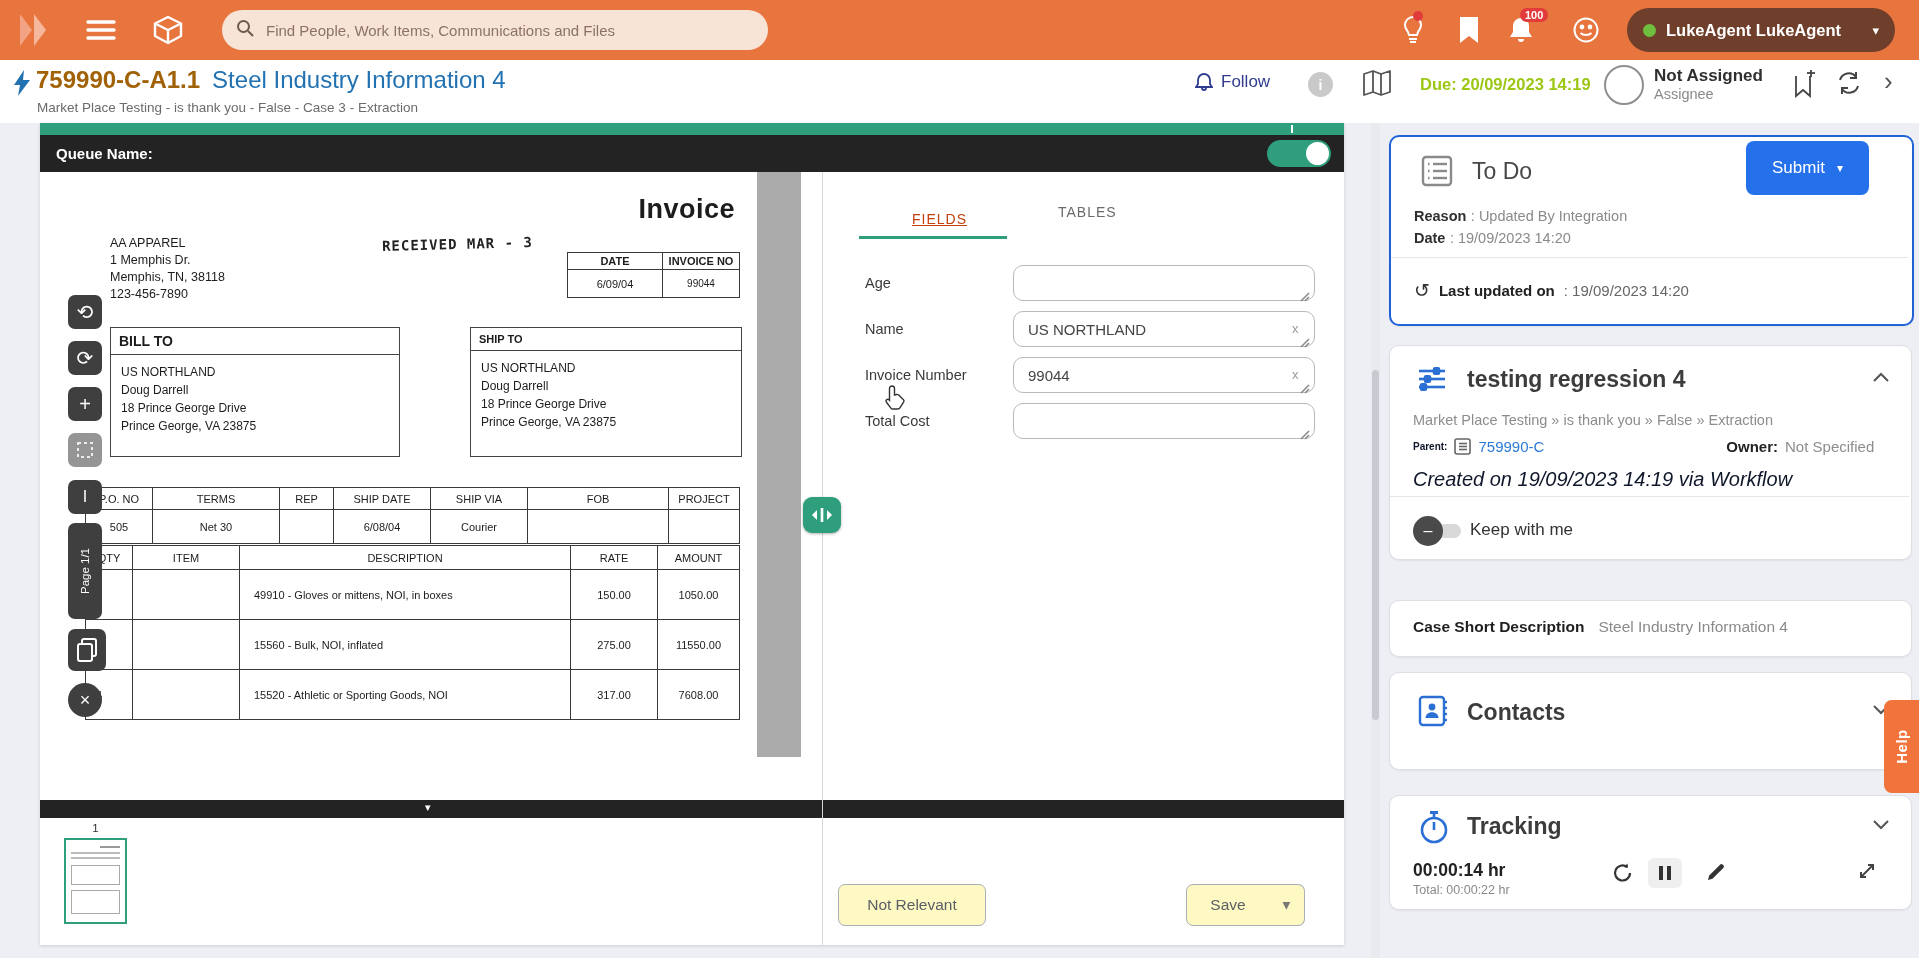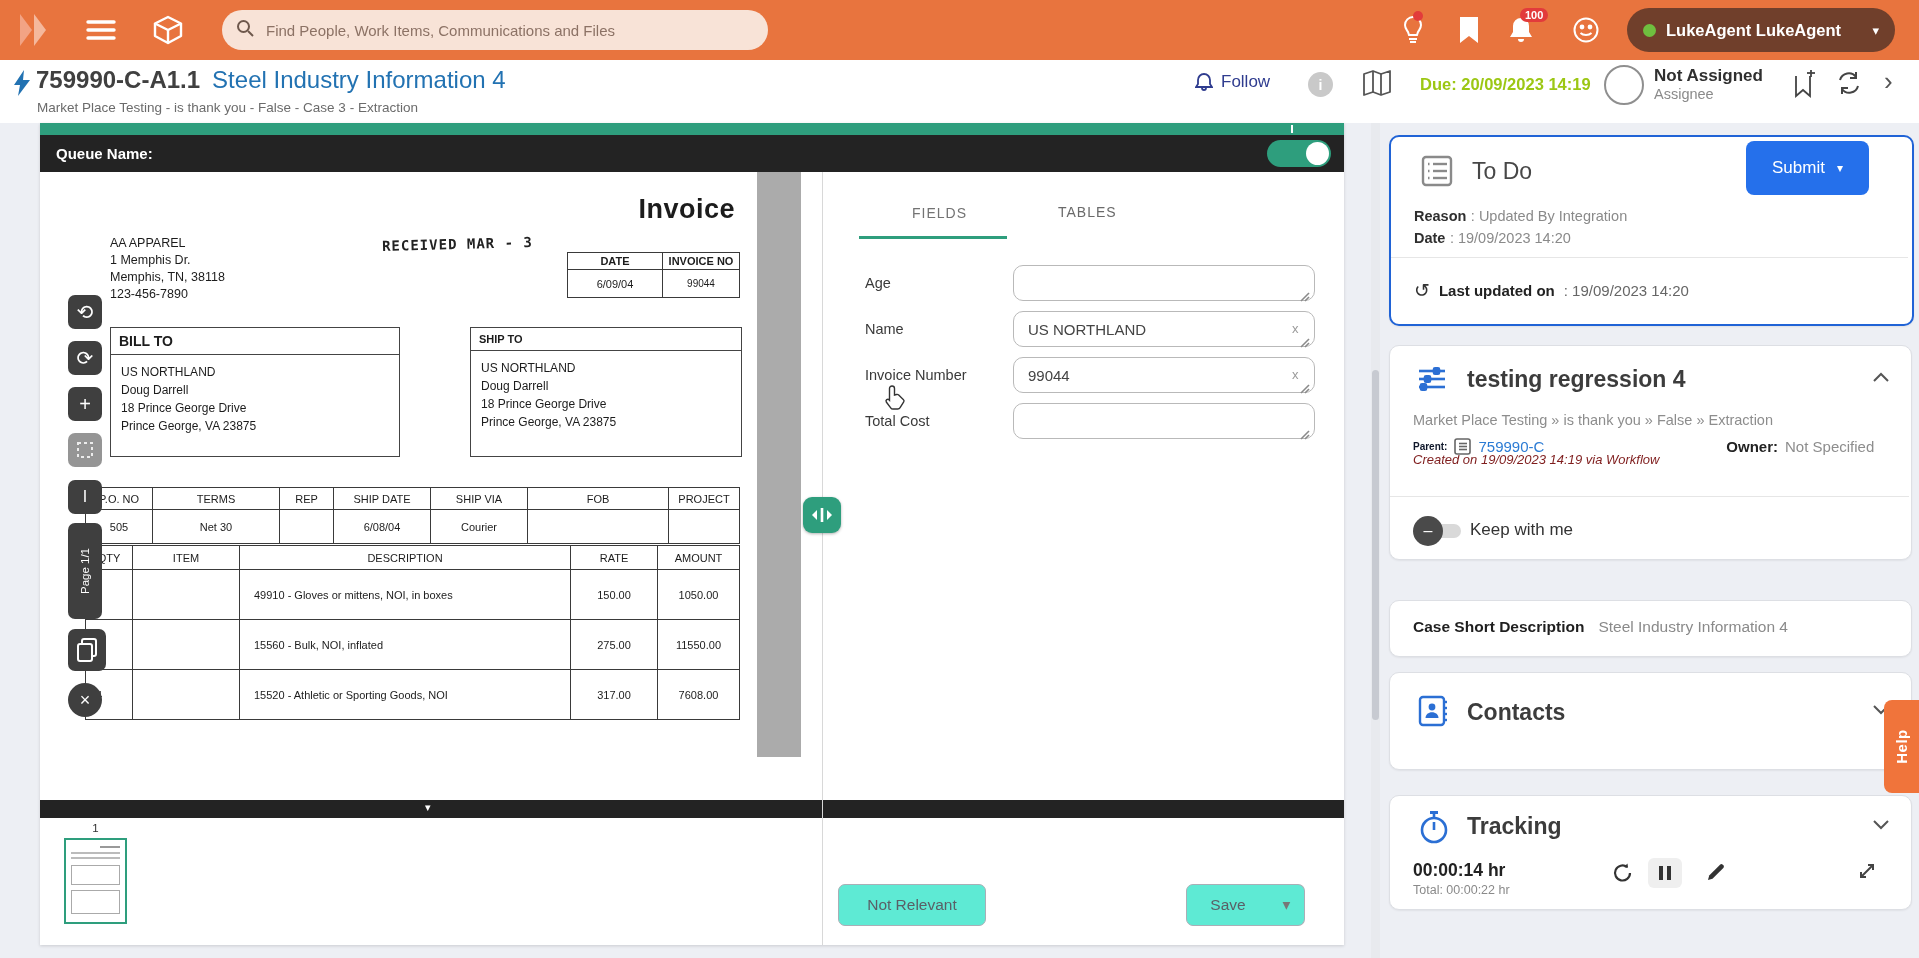--- a/index.html
+++ b/index.html
@@ -10,21 +10,21 @@
   
   .topbar{position:absolute;left:0;top:0;width:1919px;height:60px;background:#E8743E;display:flex;align-items:center;}
   .searchpill{position:absolute;left:222px;top:10px;width:518px;height:40px;background:#F8E3D7;border:none;border-radius:20px;display:flex;align-items:center;padding:0 14px;gap:10px;}
   .searchpill input{flex:1;border:none;background:transparent;outline:none;font-size:15px;color:#6E584C;font-family:"Liberation Sans",sans-serif;}
   .searchpill input::placeholder{color:#8C7265;}
   .userpill{position:absolute;left:1627px;top:8px;width:268px;height:44px;background:#703F2B;border-radius:22px;display:flex;align-items:center;gap:10px;padding:0 16px;box-sizing:border-box;cursor:pointer;}
   .badge{position:absolute;top:-8px;left:12px;background:#E23B3B;color:#fff;font-size:11px;font-weight:bold;border-radius:9px;padding:1px 5px;}
   .reddot{position:absolute;top:-4px;left:13px;width:10px;height:10px;background:#E23B3B;border-radius:50%;}
   
   .header{position:absolute;left:0;top:60px;width:1919px;height:63px;background:#fff;}
-  .caseid{font-size:24px;font-weight:bold;color:#404040;text-align:right;}
+  .caseid{font-size:24px;font-weight:bold;color:#a16207;text-align:right;}
   .casetitle{font-size:24px;color:#2272B2;}
   .subtitle{font-size:13.5px;color:#6B6B6B;}
   
   .viewer{position:absolute;left:40px;top:123px;width:1304px;height:822px;background:#fff;box-shadow:0 1px 3px rgba(0,0,0,.15);}
   .tealstrip{position:absolute;left:0;top:0;width:1304px;height:12px;background:#2E9E7D;}
   .darkbar{position:absolute;left:0;top:12px;width:1304px;height:37px;background:#232323;display:flex;align-items:center;}
   .toggle{position:absolute;left:1227px;top:5px;width:64px;height:27px;background:#2E9E7D;border-radius:14px;cursor:pointer;}
   .toggle .knob{position:absolute;right:2px;top:2px;width:23px;height:23px;background:#fff;border-radius:50%;}
   .page{position:absolute;left:20px;top:57px;width:697px;height:577px;background:#fff;color:#1c1c1c;}
   .grayband{position:absolute;left:717px;top:49px;width:44px;height:585px;background:#ABABAB;}
@@ -33,21 +33,21 @@
   .invtbl td,.invtbl th{border:1px solid #3a3a3a;padding:2px 4px;font-weight:normal;}
   .botbar{position:absolute;left:0;top:677px;width:1304px;height:18px;background:#232323;color:#fff;}
   .thumbwrap{position:absolute;left:0;top:695px;width:782px;height:127px;background:#fff;}
   .divline{position:absolute;left:782px;top:49px;width:1px;height:773px;background:#D8D8D8;}
   
   .tab{font-size:14px;letter-spacing:1px;color:#5A5A5A;cursor:pointer;}
   .fieldlabel{font-size:14.5px;color:#3A3A3A;}
   .fieldinput{position:absolute;width:302px;height:36px;border:1.5px solid #B9B9B9;border-radius:10px;background:#fff;box-sizing:border-box;font-size:15px;color:#444;padding:0 30px 0 14px;font-family:"Liberation Sans",sans-serif;outline:none;}
   .clearx{position:absolute;font-size:13px;color:#9A9A9A;cursor:pointer;}
   .grip{position:absolute;}
-  .btn-outline{border:1.5px solid #A9AFB6;border-radius:7px;background:#5eead4;color:#5A5F66;font-size:15.5px;font-family:"Liberation Sans",sans-serif;cursor:pointer;}
+  .btn-outline{border:1.5px solid #A9AFB6;border-radius:7px;background:#fef9c3;color:#5A5F66;font-size:15.5px;font-family:"Liberation Sans",sans-serif;cursor:pointer;}
   
   .card{position:absolute;left:1389px;width:521px;background:#fff;border-radius:10px;border:1px solid #DDDFE4;box-shadow:0 1px 2px rgba(0,0,0,.06);}
   .cardtitle{font-size:23px;color:#474747;}
   .submitbtn{position:absolute;left:355px;top:4px;width:123px;height:54px;background:#2570EB;border:none;border-radius:8px;color:#fff;font-size:17px;font-family:"Liberation Sans",sans-serif;cursor:pointer;display:flex;align-items:center;justify-content:center;gap:12px;}
   .meta b{color:#2F2F2F;font-size:14.5px;}
   .meta span{color:#8A8A8A;font-size:14.5px;}
   .hdiv{height:1px;background:#E6E6E6;}
   .helptab{position:absolute;left:1884px;top:700px;width:35px;height:93px;background:#F0743B;border-radius:8px 0 0 8px;display:flex;align-items:center;justify-content:center;cursor:pointer;}
   .helptab span{transform:rotate(-90deg);color:#fff;font-weight:bold;font-size:15px;letter-spacing:.5px;}
 </style>
@@ -329,21 +329,21 @@
     <div class="divline"></div>
 
     <div class="abs" style="left:763px;top:374px;width:38px;height:36px;background:#2E9E7D;border-radius:9px;display:flex;align-items:center;justify-content:center;cursor:col-resize;box-shadow:0 1px 3px rgba(0,0,0,.3);">
       <svg width="24" height="16" viewBox="0 0 24 16">
           <path d="M7 3 L2 8 L7 13 Z" fill="#fff"></path>
           <rect x="10.7" y="1" width="2.6" height="14" fill="#fff"></rect>
           <path d="M17 3 L22 8 L17 13 Z" fill="#fff"></path>
         </svg>
     </div>
 
-    <div class="abs tab" style="left:872px;top:82px;color:#737373;">FIELDS</div>
+    <div class="abs tab" style="left:872px;top:88px;color:#c2410c;text-decoration:underline;">FIELDS</div>
     <div class="abs tab" style="left:1018px;top:81px;color:#6A6A6A;">TABLES</div>
     <div class="abs" style="left:819px;top:113px;width:148px;height:3px;background:#2E9E7D;"></div>
 
     <div class="abs fieldlabel" style="left:825px;top:152px;">Age</div>
     <input class="fieldinput" style="left: 973px; top: 142px;" value="">
     <svg class="grip" style="left:1258px;top:167px;" width="12" height="12" viewBox="0 0 12 12">
         <g stroke="#8a8a8a" stroke-width="1.6">
           <line x1="3" y1="11" x2="11" y2="3"></line>
           <line x1="7" y1="11" x2="11" y2="7"></line>
         </g>
@@ -443,21 +443,21 @@
       <svg width="17" height="17" viewBox="0 0 17 17" fill="none" stroke="#666" stroke-width="1.6">
           <rect x="1" y="1" width="15" height="15" rx="2"></rect>
           <line x1="5" y1="5.5" x2="13" y2="5.5"></line>
           <line x1="5" y1="8.5" x2="13" y2="8.5"></line>
           <line x1="5" y1="11.5" x2="13" y2="11.5"></line>
         </svg>
       <a style="font-size:15px;color:#2B7BD4;text-decoration:none;cursor:pointer;">759990-C</a>
       <b style="font-size:15px;color:#222;margin-left:175px;">Owner:</b>
       <span style="font-size:15px;color:#8D8D8D;">Not Specified</span>
     </div>
-    <div class="abs" style="left:23px;top:106px;font-size:13px;font-style:italic;color:#7f1d1d;white-space:nowrap;">Created on 19/09/2023 14:19 via Workflow</div>
+    <div class="abs" style="left:23px;top:122px;font-size:20px;font-style:italic;color:#0f172a;white-space:nowrap;">Created on 19/09/2023 14:19 via Workflow</div>
     <div class="hdiv abs" style="left:0;top:150px;width:519px;"></div>
     <div class="abs" style="left:23px;top:170px;">
       <div style="position:absolute;left:8px;top:8px;width:40px;height:14px;background:#D9D9D9;border-radius:7px;"></div>
       <div style="position:absolute;left:0;top:0;width:30px;height:30px;background:#4A4A4A;border-radius:50%;color:#fff;display:flex;align-items:center;justify-content:center;font-size:16px;">
           <span>–</span>
         </div>
     </div>
     <div class="abs" style="left:80px;top:174px;font-size:17px;color:#333;">Keep with me</div>
   </div>
 

